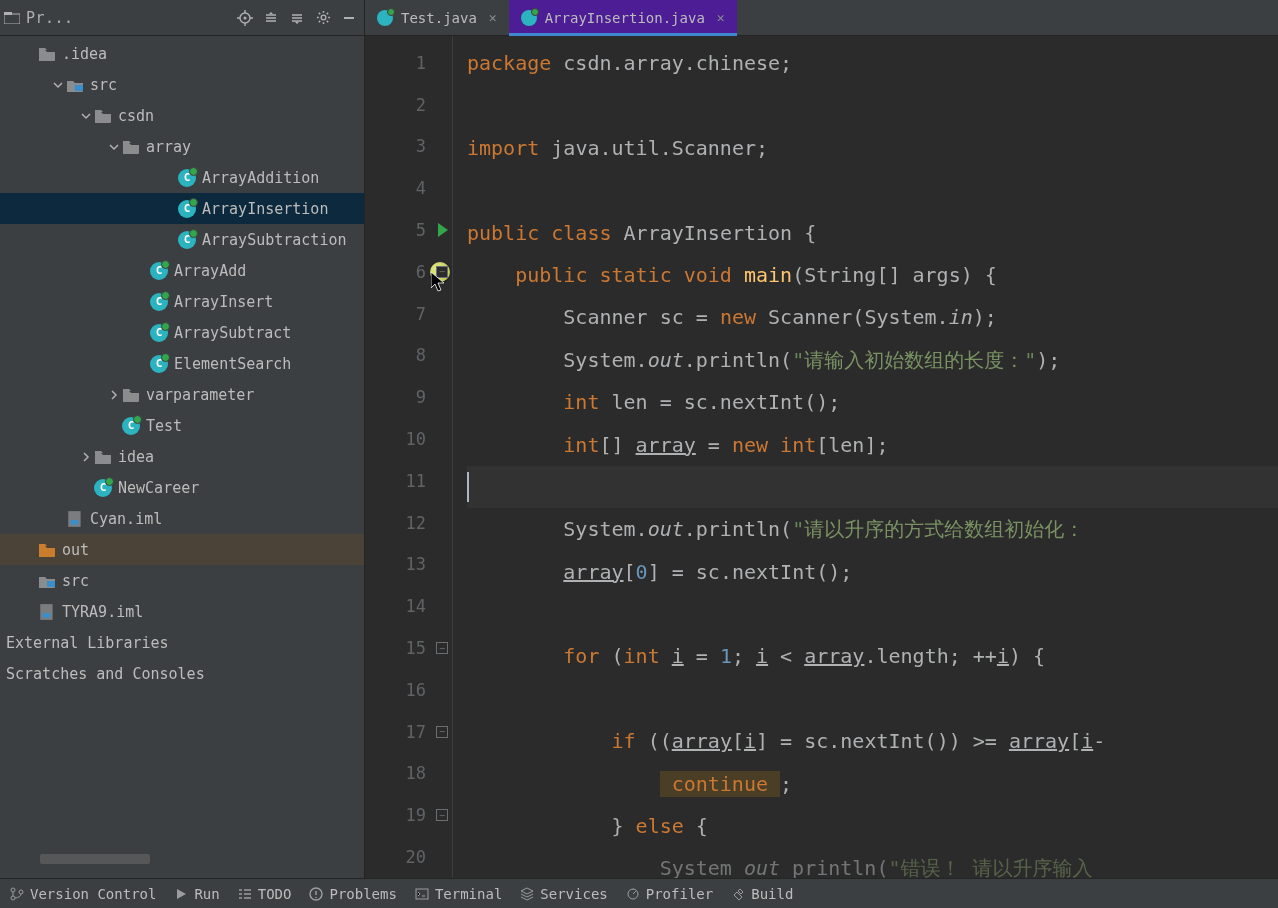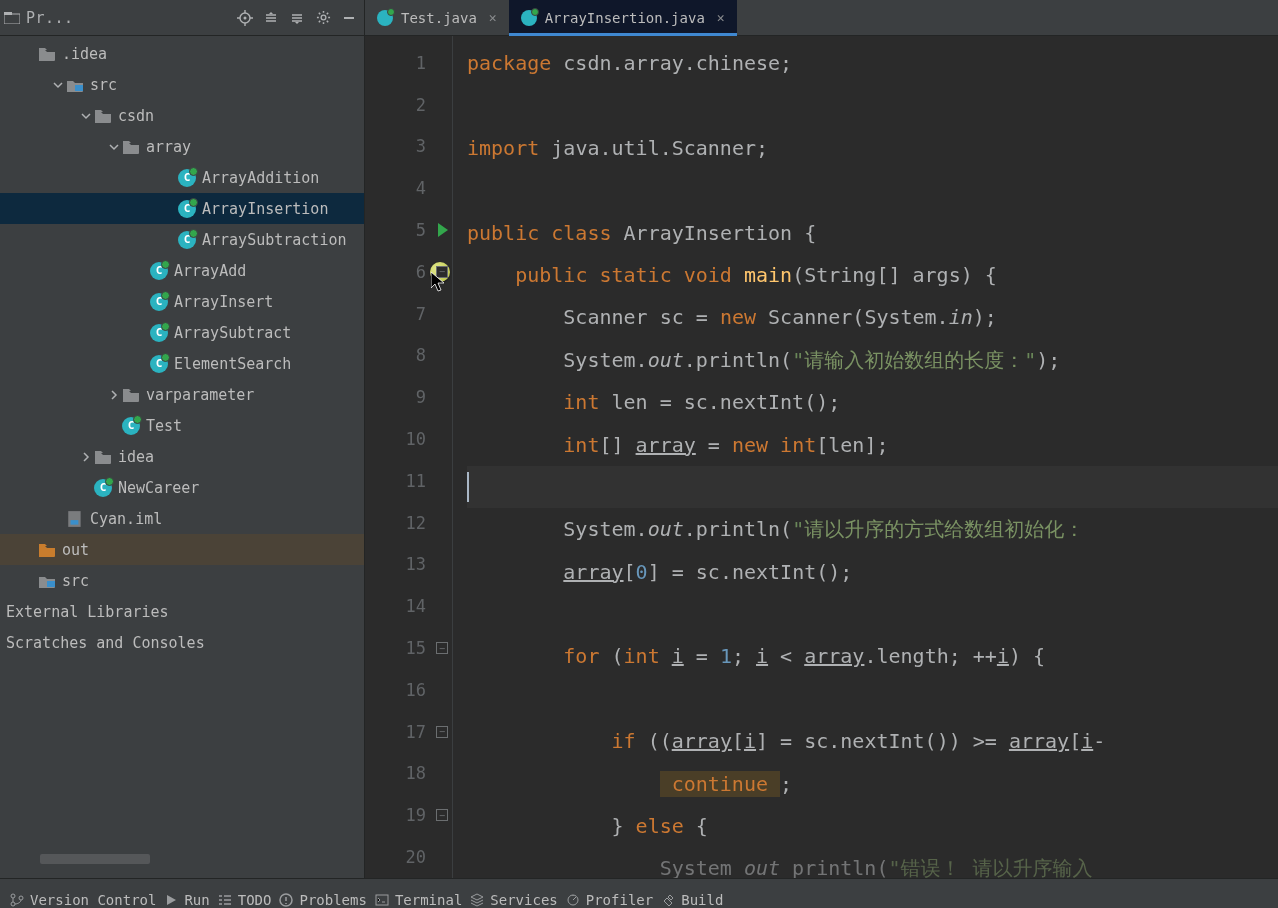--- a/index.html
+++ b/index.html
@@ -89,21 +89,21 @@
 .scroll-thumb { position: absolute; bottom: 40px; left: 40px; width: 110px; height: 10px; background: #555759; border-radius: 2px; }
 .editor-area { flex: 1; display: flex; flex-direction: column; background: #2b2b2b; min-width: 0; }
 .tabs { height: 36px; display: flex; align-items: stretch; background: #3c3f41; border-bottom: 1px solid #232525; }
 .tab {
   display: flex; align-items: center; gap: 8px;
   padding: 0 12px;
   color: #bcbcbc;
   cursor: pointer;
   position: relative;
 }
-.tab.active { background: #0f172a; }
+.tab.active { background: #4c1d95; }
 .tab.active::after {
   content: ""; position: absolute; left: 0; right: 0; bottom: -1px;
   height: 3px; background: #3f88d1;
 }
 .tab .close-x { color: #8a8c8e; font-size: 13px; margin-left: 4px; }
 .tab .java-ico {
   width: 16px; height: 16px; border-radius: 50%;
   background: #2bb3c0; display: inline-flex; align-items: center; justify-content: center;
   position: relative;
 }
@@ -161,22 +161,22 @@
 .str-zh { color: #7a9263; }
 .name { color: #afb1b3; }
 .fn { color: #ffc66d; }
 .underl { text-decoration: underline; }
 .italic { font-style: italic; }
 .hl-cont { background: #4a3e27; padding: 1px 12px; }
 .bottom-bar {
   height: 30px;
   background: #3c3f41;
   border-top: 1px solid #232525;
-  display: flex; align-items: flex-end;
-  padding: 0 10px; gap: 8px;
+  display: flex; align-items: center;
+  padding: 0 10px; gap: 18px;
   font-size: 14px; color: #bcbcbc;
 }
 .bb-item { display: inline-flex; align-items: center; gap: 6px; cursor: pointer; }
 .bb-icon { display: inline-flex; width: 14px; height: 14px; align-items: center; justify-content: center; color: #9a9c9e; }
 </style>
 </head>
 <body>
 
 <div class="main-area">
 
@@ -374,20 +374,30 @@
         <div class="tree-row" style="padding-left: 22px;">
           <span class="chevron"></span>
           <span class="folder">
             <svg viewBox="0 0 18 14">
               <path d="M1 3h6l2 2h8v8a1 1 0 0 1-1 1H1z" fill="#8a8c8e"></path>
               <rect x="9" y="7" width="8" height="6" fill="#3a8fcb"></rect>
             </svg>
           </span>
           <span class="tree-label">src</span>
         </div>
+        <div class="tree-row" style="padding-left: 22px;">
+          <span class="chevron"></span>
+          <span class="file-icon">
+            <svg viewBox="0 0 16 16">
+              <rect x="2" y="1" width="11" height="14" fill="#7a7c7e"></rect>
+              <rect x="4" y="9" width="7" height="4" fill="#3a8fcb"></rect>
+            </svg>
+          </span>
+          <span class="tree-label">TYRA9.iml</span>
+        </div>
         <div class="tree-row" style="padding-left: 6px;">
           <span class="tree-label">External Libraries</span>
         </div>
         <div class="tree-row" style="padding-left: 6px;">
           <span class="tree-label">Scratches and Consoles</span>
         </div>
       </div>
     <div style="height:30px;position:relative;">
       <div class="scroll-thumb" style="position:static;margin:6px 0 0 40px;"></div>
     </div>

